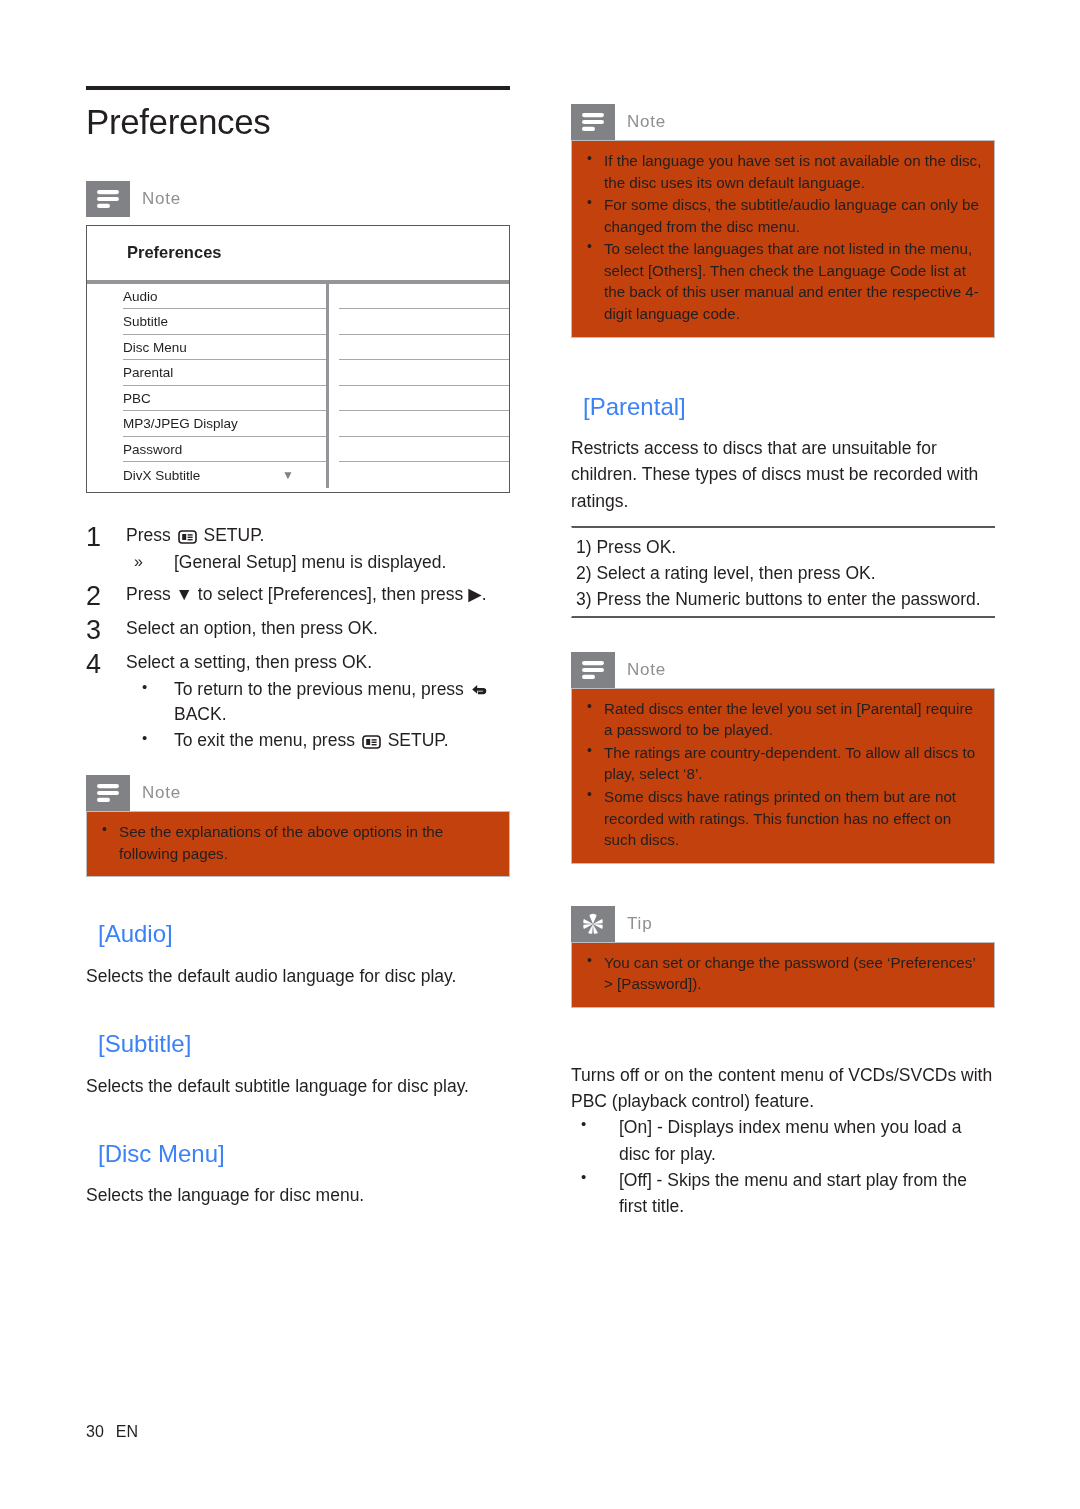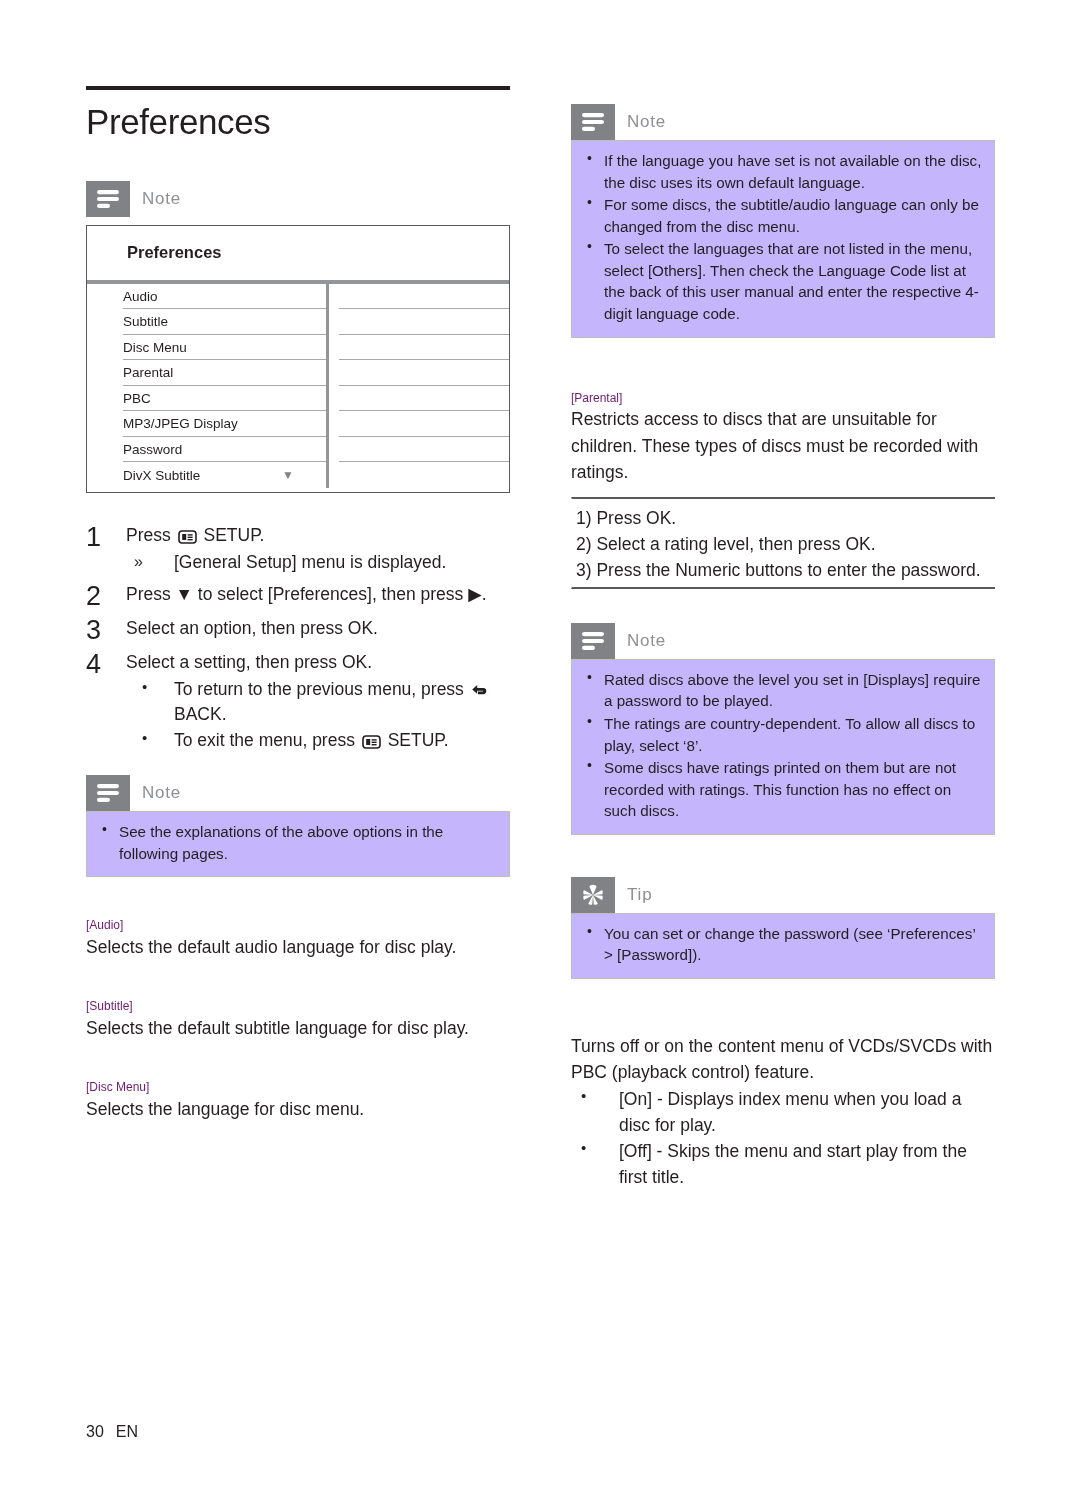--- a/index.html
+++ b/index.html
@@ -71,21 +71,21 @@
     font-size: 17px;
     color: #8d8f92;
     letter-spacing: 0.8px;
     margin-left: 12px;
     font-weight: 400;
   }
   .callout-body {
     border: 1px solid #bcbec0;
     border-top: 1px solid #bcbec0;
     padding: 9px 12px 11px 10px;
-    background: #c4b5fd;
+    background: #c2410c;
   }
   ul.bullets { list-style: none; margin: 0; padding: 0; }
   ul.bullets > li {
     position: relative;
     padding-left: 22px;
     font-size: 15.2px;
     line-height: 1.42;
     color: #231f20;
     margin-bottom: 1px;
   }
@@ -185,24 +185,24 @@
     position: absolute;
     left: 16px;
     top: -1px;
     font-size: 15px;
     color: #231f20;
   }
 
   
   .section { margin: 0 0 30px 0; }
   .section-head {
-    font-size: 12px;
+    font-size: 24px;
     line-height: 1.4;
-    color: #701a75;
-    margin: 0;
+    color: #3b82f6;
+    margin: 12px;
   }
   .section-text {
     font-size: 17.5px;
     line-height: 1.5;
     color: #231f20;
     margin: 0;
   }
   .section-list { list-style: none; margin: 0; padding: 0; }
   .section-list > li {
     position: relative;
@@ -451,21 +451,21 @@
           <svg class="note-icon" viewBox="0 0 24 20">
             <rect x="1" y="1" width="22" height="4.2" rx="2.1" fill="#ffffff"></rect>
             <rect x="1" y="7.9" width="22" height="4.2" rx="2.1" fill="#ffffff"></rect>
             <rect x="1" y="14.8" width="13" height="4.2" rx="2.1" fill="#ffffff"></rect>
           </svg>
         </div>
         <span class="callout-label">Note</span>
       </div>
       <div class="callout-body">
         <ul class="bullets">
-          <li>Rated discs above the level you set in [Displays] require a password to be played.</li>
+          <li>Rated discs enter the level you set in [Parental] require a password to be played.</li>
           <li>The ratings are country-dependent. To allow all discs to play, select ‘8’.</li>
           <li>Some discs have ratings printed on them but are not recorded with ratings. This function has no effect on such discs.</li>
         </ul>
       </div>
     </div>
 
     <div class="callout" style="margin-bottom:54px;">
       <div class="callout-head">
         <div class="callout-badge">
           <svg class="tip-icon" viewBox="0 0 24 24">

